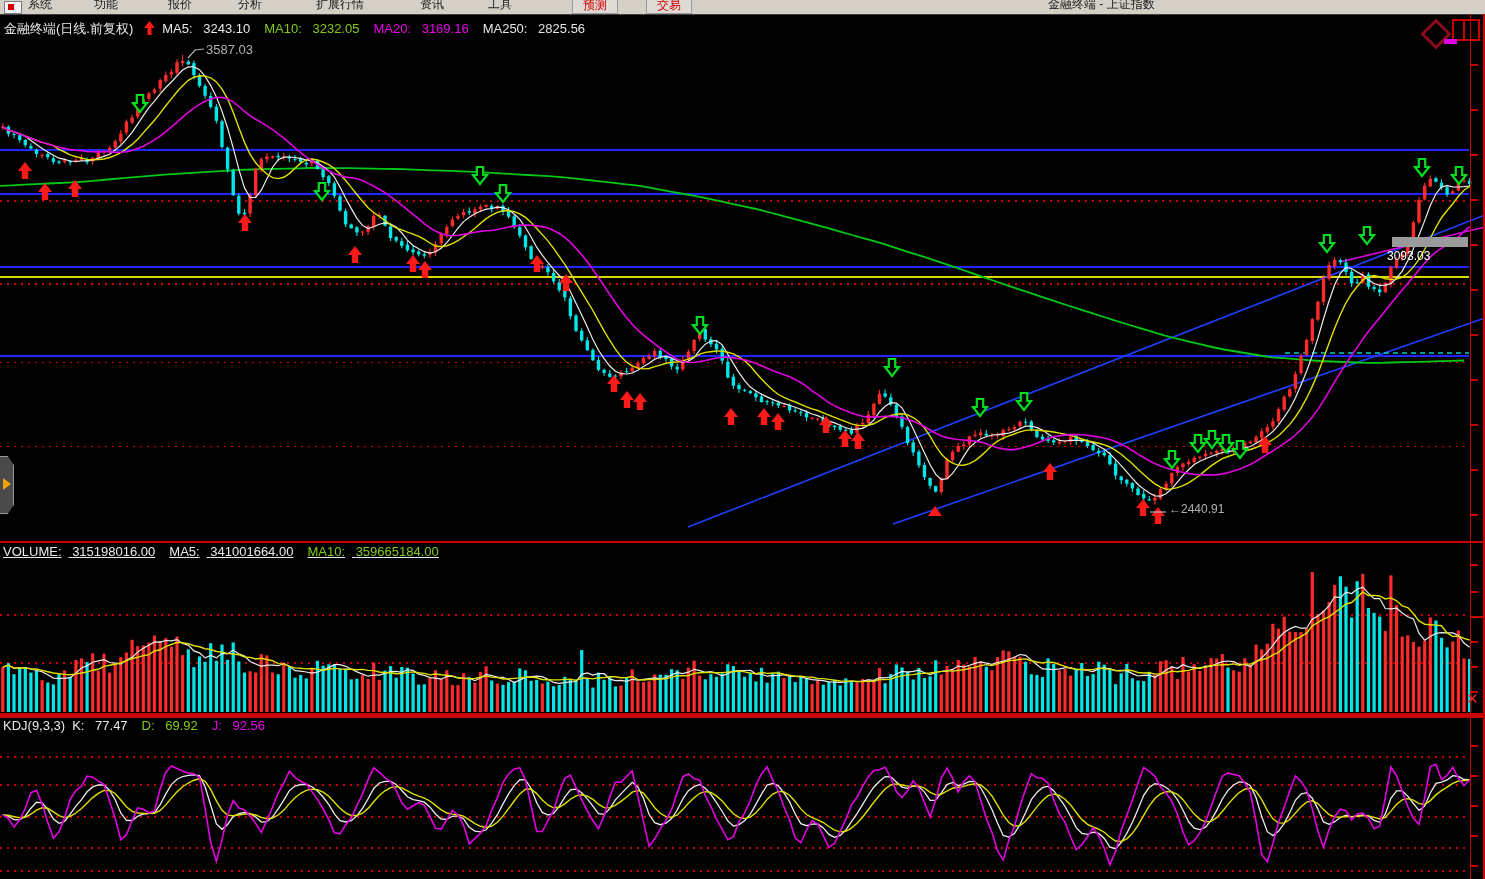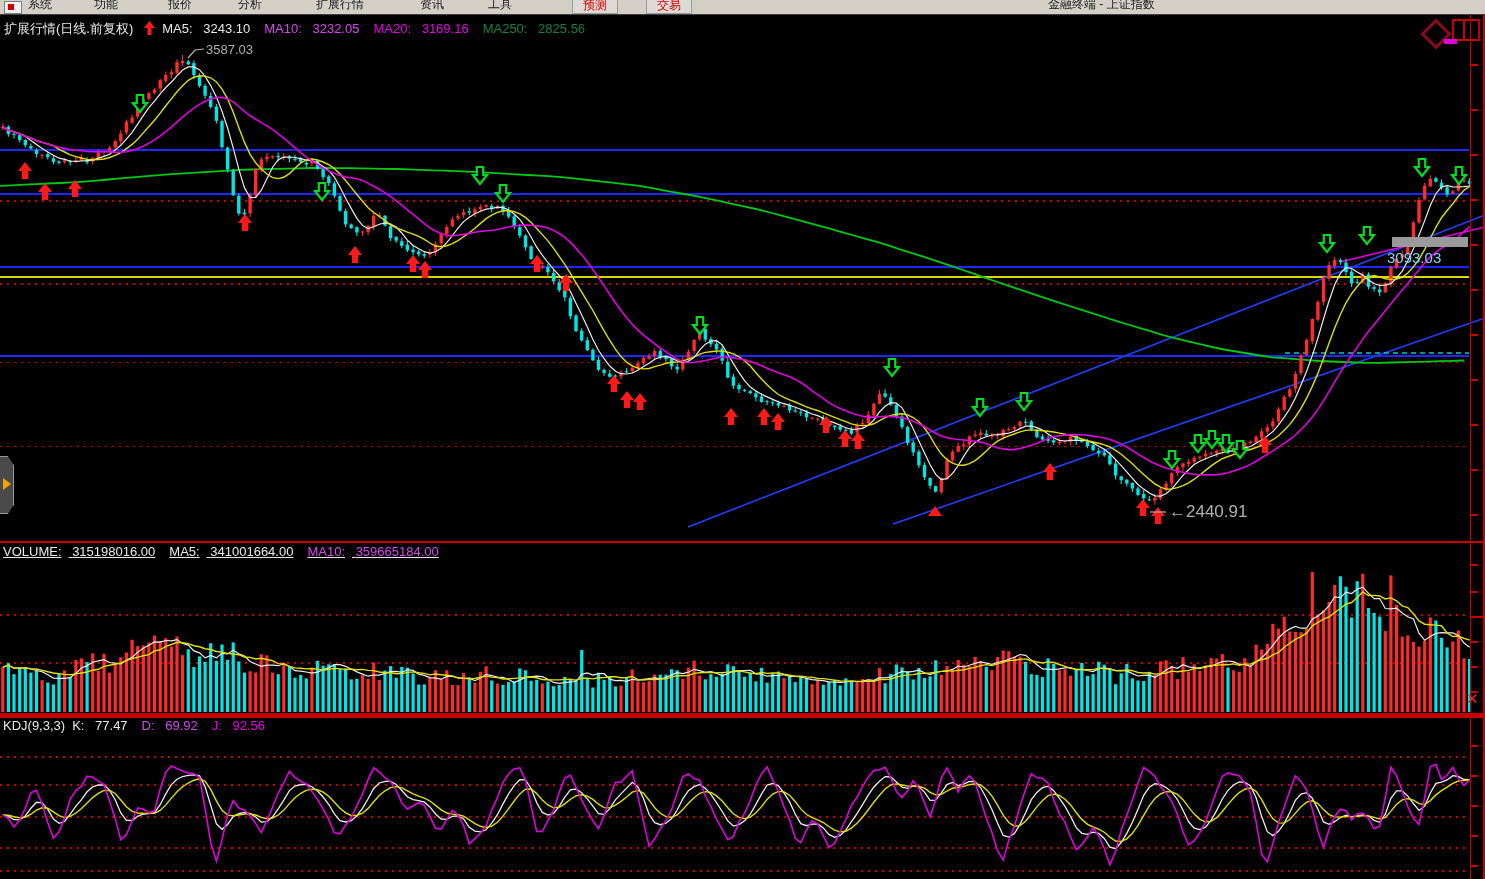--- a/index.html
+++ b/index.html
@@ -18,27 +18,27 @@
   svg.pane{position:absolute;left:0;display:block;}
   #svg-main{top:14px;height:527px;width:1485px;}
   #svg-vol{top:541px;height:175px;width:1485px;}
   #svg-kdj{top:716px;height:163px;width:1485px;}
   
   .hrow{position:absolute;font-size:13px;white-space:nowrap;z-index:5;}
   .hrow span{margin-right:7px;}
   #hdr-main{left:4px;top:20px;color:#e8e8e8;}
   #hdr-vol{left:3px;top:544px;color:#e8e8e8;text-decoration:underline;}
   #hdr-kdj{left:3px;top:718px;color:#e8e8e8;}
-  .c-white{color:#e8e8e8;} .c-yellow{color:#d946ef;} .c-mag{color:#e800e8;margin-top:20px;} .c-green{color:#15803d;}
+  .c-white{color:#e8e8e8;} .c-yellow{color:#84cc16;} .c-mag{color:#e800e8;margin-top:20px;} .c-green{color:#e5e5e5;}
   .uparrow{display:inline-block;vertical-align:-2px;margin:0 2px 0 4px;}
   
   .ann{position:absolute;color:#b0b0b0;z-index:6;white-space:nowrap;}
   #ann-peak{left:206px;top:42px;font-size:13px;text-align:center;}
-  #ann-trough{left:1169px;top:502px;font-size:17px;}
-  #ann-last{left:1387px;top:249px;font-size:15px;color:#7dd3fc;}
+  #ann-trough{left:1169px;top:502px;font-size:12px;}
+  #ann-last{left:1387px;top:249px;font-size:12px;color:#ffffff;}
   
   .diamond{position:absolute;left:1425px;top:23px;width:16px;height:16px;border:3px solid #8a0b1e;
     transform:rotate(45deg);z-index:7;}
   .winicon{position:absolute;left:1452px;top:19px;width:24px;height:18px;border:2px solid #c80000;z-index:7;}
   .winicon i{position:absolute;left:9px;top:0;width:0;height:18px;border-left:2px solid #c80000;display:block;}
   .magdash{position:absolute;left:1444px;top:39px;width:13px;height:5px;background:#e000e0;z-index:7;}
   .sidetab{position:absolute;left:0;top:456px;width:13px;height:56px;background:#4a4a4a;border:1px solid #989898;
     border-left:none;clip-path:polygon(0 0,55% 0,100% 16%,100% 84%,55% 100%,0 100%);z-index:7;}
   .sidetab i{position:absolute;left:3px;top:21px;width:0;height:0;display:block;
     border-left:8px solid #f0a400;border-top:6px solid transparent;border-bottom:6px solid transparent;}
@@ -955,21 +955,21 @@
       <line x1="1470.5" y1="716" x2="1470.5" y2="879" stroke="#c80000" stroke-width="1.6" shape-rendering="crispEdges"></line>
       <line x1="1484" y1="716" x2="1484" y2="879" stroke="#c80000" stroke-width="1.6" shape-rendering="crispEdges"></line>
       <line x1="1470" y1="746" x2="1478" y2="746" stroke="#c80000" stroke-width="1.6" shape-rendering="crispEdges"></line>
       <line x1="1470" y1="776" x2="1478" y2="776" stroke="#c80000" stroke-width="1.6" shape-rendering="crispEdges"></line>
       <line x1="1470" y1="806" x2="1478" y2="806" stroke="#c80000" stroke-width="1.6" shape-rendering="crispEdges"></line>
       <line x1="1470" y1="836" x2="1478" y2="836" stroke="#c80000" stroke-width="1.6" shape-rendering="crispEdges"></line>
       <line x1="1470" y1="866" x2="1478" y2="866" stroke="#c80000" stroke-width="1.6" shape-rendering="crispEdges"></line>
     </svg>
 
   <div class="hrow" id="hdr-main">
-    <span class="c-white">扩展行情(日线.前复权)</span><span class="uparrow"><svg width="11" height="14">
+    <span class="c-white">金融终端(日线.前复权)</span><span class="uparrow"><svg width="11" height="14">
           <polygon points="5.5,0 11,7 7.5,7 7.5,14 3.5,14 3.5,7 0,7" fill="#ff1a1a"></polygon>
         </svg></span><span class="c-white"><span>MA5:</span> <span>3243.10</span></span><span class="c-yellow"><span>MA10:</span> <span>3232.05</span></span><span class="c-mag"><span>MA20:</span> <span>3169.16</span></span><span class="c-green"><span>MA250:</span> <span>2825.56</span></span>
   </div>
   <div class="hrow" id="hdr-vol">
     <span class="c-white"><span>VOLUME:</span> <span>315198016.00</span></span><span class="c-white"><span>MA5:</span> <span>341001664.00</span></span><span class="c-yellow"><span>MA10:</span> <span>359665184.00</span></span>
   </div>
   <div class="hrow" id="hdr-kdj">
     <span class="c-white">KDJ(9,3,3)</span><span class="c-white"><span>K:</span> <span>77.47</span></span><span class="c-yellow"><span>D:</span> <span>69.92</span></span><span class="c-mag"><span>J:</span> <span>92.56</span></span>
   </div>
 

